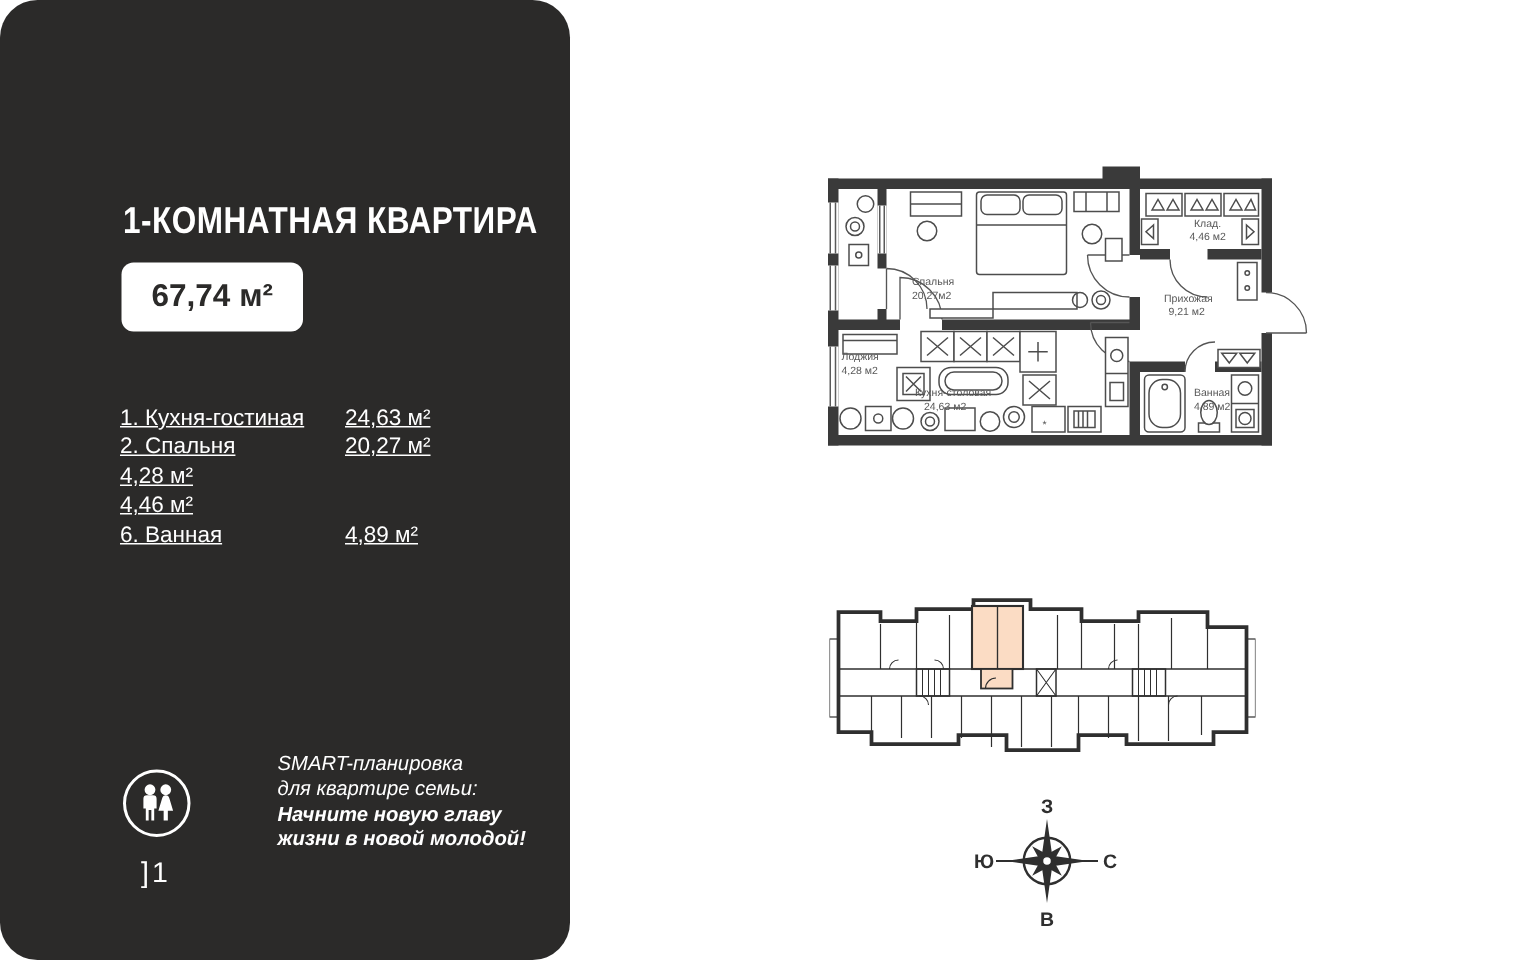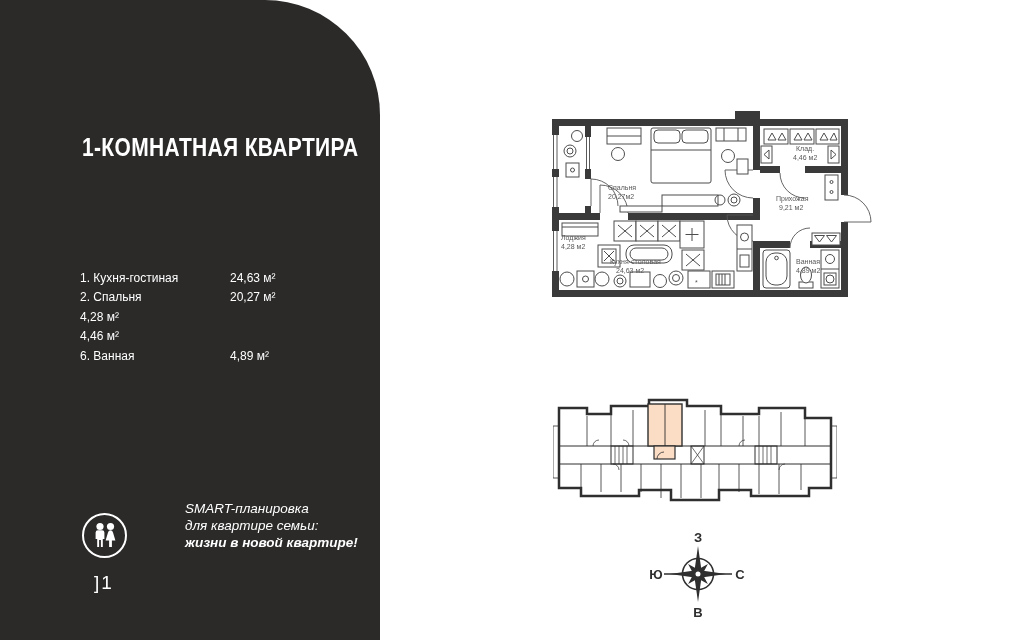--- a/index.html
+++ b/index.html
@@ -1,26 +1,26 @@
 <!DOCTYPE html>
 <html><head>
 <meta charset="utf-8">
 <style>
   html,body{margin:0;padding:0;background:#fff;}
   .stage{position:relative;width:1011px;height:640px;background:#fff;overflow:hidden;
          font-family:"Liberation Sans",sans-serif;}
   .panel{position:absolute;left:0;top:0;width:380px;height:640px;background:#2b2a29;
-         border-top-right-radius:115px;}
+         border-top-right-radius:115px;border-radius:25px;}
   .title{position:absolute;left:82px;top:133px;margin:0;color:#fff;font-size:25px;font-weight:700;
          letter-spacing:.4px;transform:scaleX(.84);transform-origin:left center;white-space:nowrap;}
   .area-box{position:absolute;left:81px;top:175px;width:121px;height:46px;background:#fff;
          border-radius:8px;display:flex;align-items:center;justify-content:center;
          font-size:21px;font-weight:700;color:#2b2a29;}
   .rooms{position:absolute;left:80px;top:269px;margin:0;padding:0;list-style:none;color:#fff;
-         font-size:12px;}
+         font-size:15px;text-decoration:underline;}
   .room{display:grid;grid-template-columns:150px auto;line-height:19.4px;}
   .promo-icon{position:absolute;left:82px;top:513px;width:45px;height:45px;border:2.5px solid #fff;
          border-radius:50%;box-sizing:border-box;display:flex;align-items:center;justify-content:center;}
   .promo-text{position:absolute;left:150px;top:501px;color:#fff;font-style:italic;font-size:13.5px;
          line-height:16.8px;margin-left:35px;}
   .promo-text .b{font-weight:700;}
   .page-mark{position:absolute;left:94px;top:572px;color:#fff;font-size:19px;letter-spacing:2px;}
   svg{position:absolute;}
   .apt-plan{left:550px;top:109px;}
   .bld-plan{left:553px;top:394px;}
@@ -36,20 +36,23 @@
   .cmp-txt{fill:#2f2f2f;font-size:13px;font-weight:700;font-family:"Liberation Sans",sans-serif;
          text-anchor:middle;}
 </style>
 </head>
 <body>
 
 <div class="stage">
 
   <aside class="panel">
     <h1 class="title">1-КОМНАТНАЯ КВАРТИРА</h1>
+    <div class="area-box">
+      <span>67,74 м²</span>
+    </div>
     <ul class="rooms">
       <li class="room">
         <span>1. Кухня-гостиная</span>
         <span>24,63 м²</span>
       </li>
       <li class="room">
         <span>2. Спальня</span>
         <span>20,27 м²</span>
       </li>
       <li class="room">
@@ -68,21 +71,22 @@
       <svg width="30" height="29" viewBox="0 0 30 29">
         <circle cx="10" cy="5.5" r="3.6" fill="#fff"></circle>
         <path fill="#fff" d="M5.6,11.5 Q5.6,9.2 8,9.2 H12 Q14.4,9.2 14.4,11.5 V18 H12.8 V26 H10.9 V19 H9.1 V26 H7.2 V18 H5.6 Z"></path>
         <circle cx="20.5" cy="5.5" r="3.6" fill="#fff"></circle>
         <path fill="#fff" d="M20.5,9.2 Q22.4,9.2 23,11.5 L25.4,19.5 H21.9 V26 H19.1 V19.5 H15.6 L18,11.5 Q18.6,9.2 20.5,9.2 Z"></path>
       </svg>
     </div>
     <div class="promo-text">
       <div>SMART-планировка</div>
       <div>для квартире семьи:</div>
-      <div class="b">жизни в новой квартире!</div>
+      <div class="b">Начните новую главу</div>
+      <div class="b">жизни в новой молодой!</div>
     </div>
     <div class="page-mark">]1</div>
   </aside>
 
   <svg class="apt-plan" width="330" height="194" viewBox="0 0 330 194">
 
     <rect class="w" x="2" y="10" width="296" height="7"></rect>
     <rect class="w" x="185" y="2" width="25" height="9"></rect>
     <rect class="w" x="2" y="181" width="296" height="7"></rect>
     <rect class="w" x="2" y="10" width="7" height="178"></rect>

